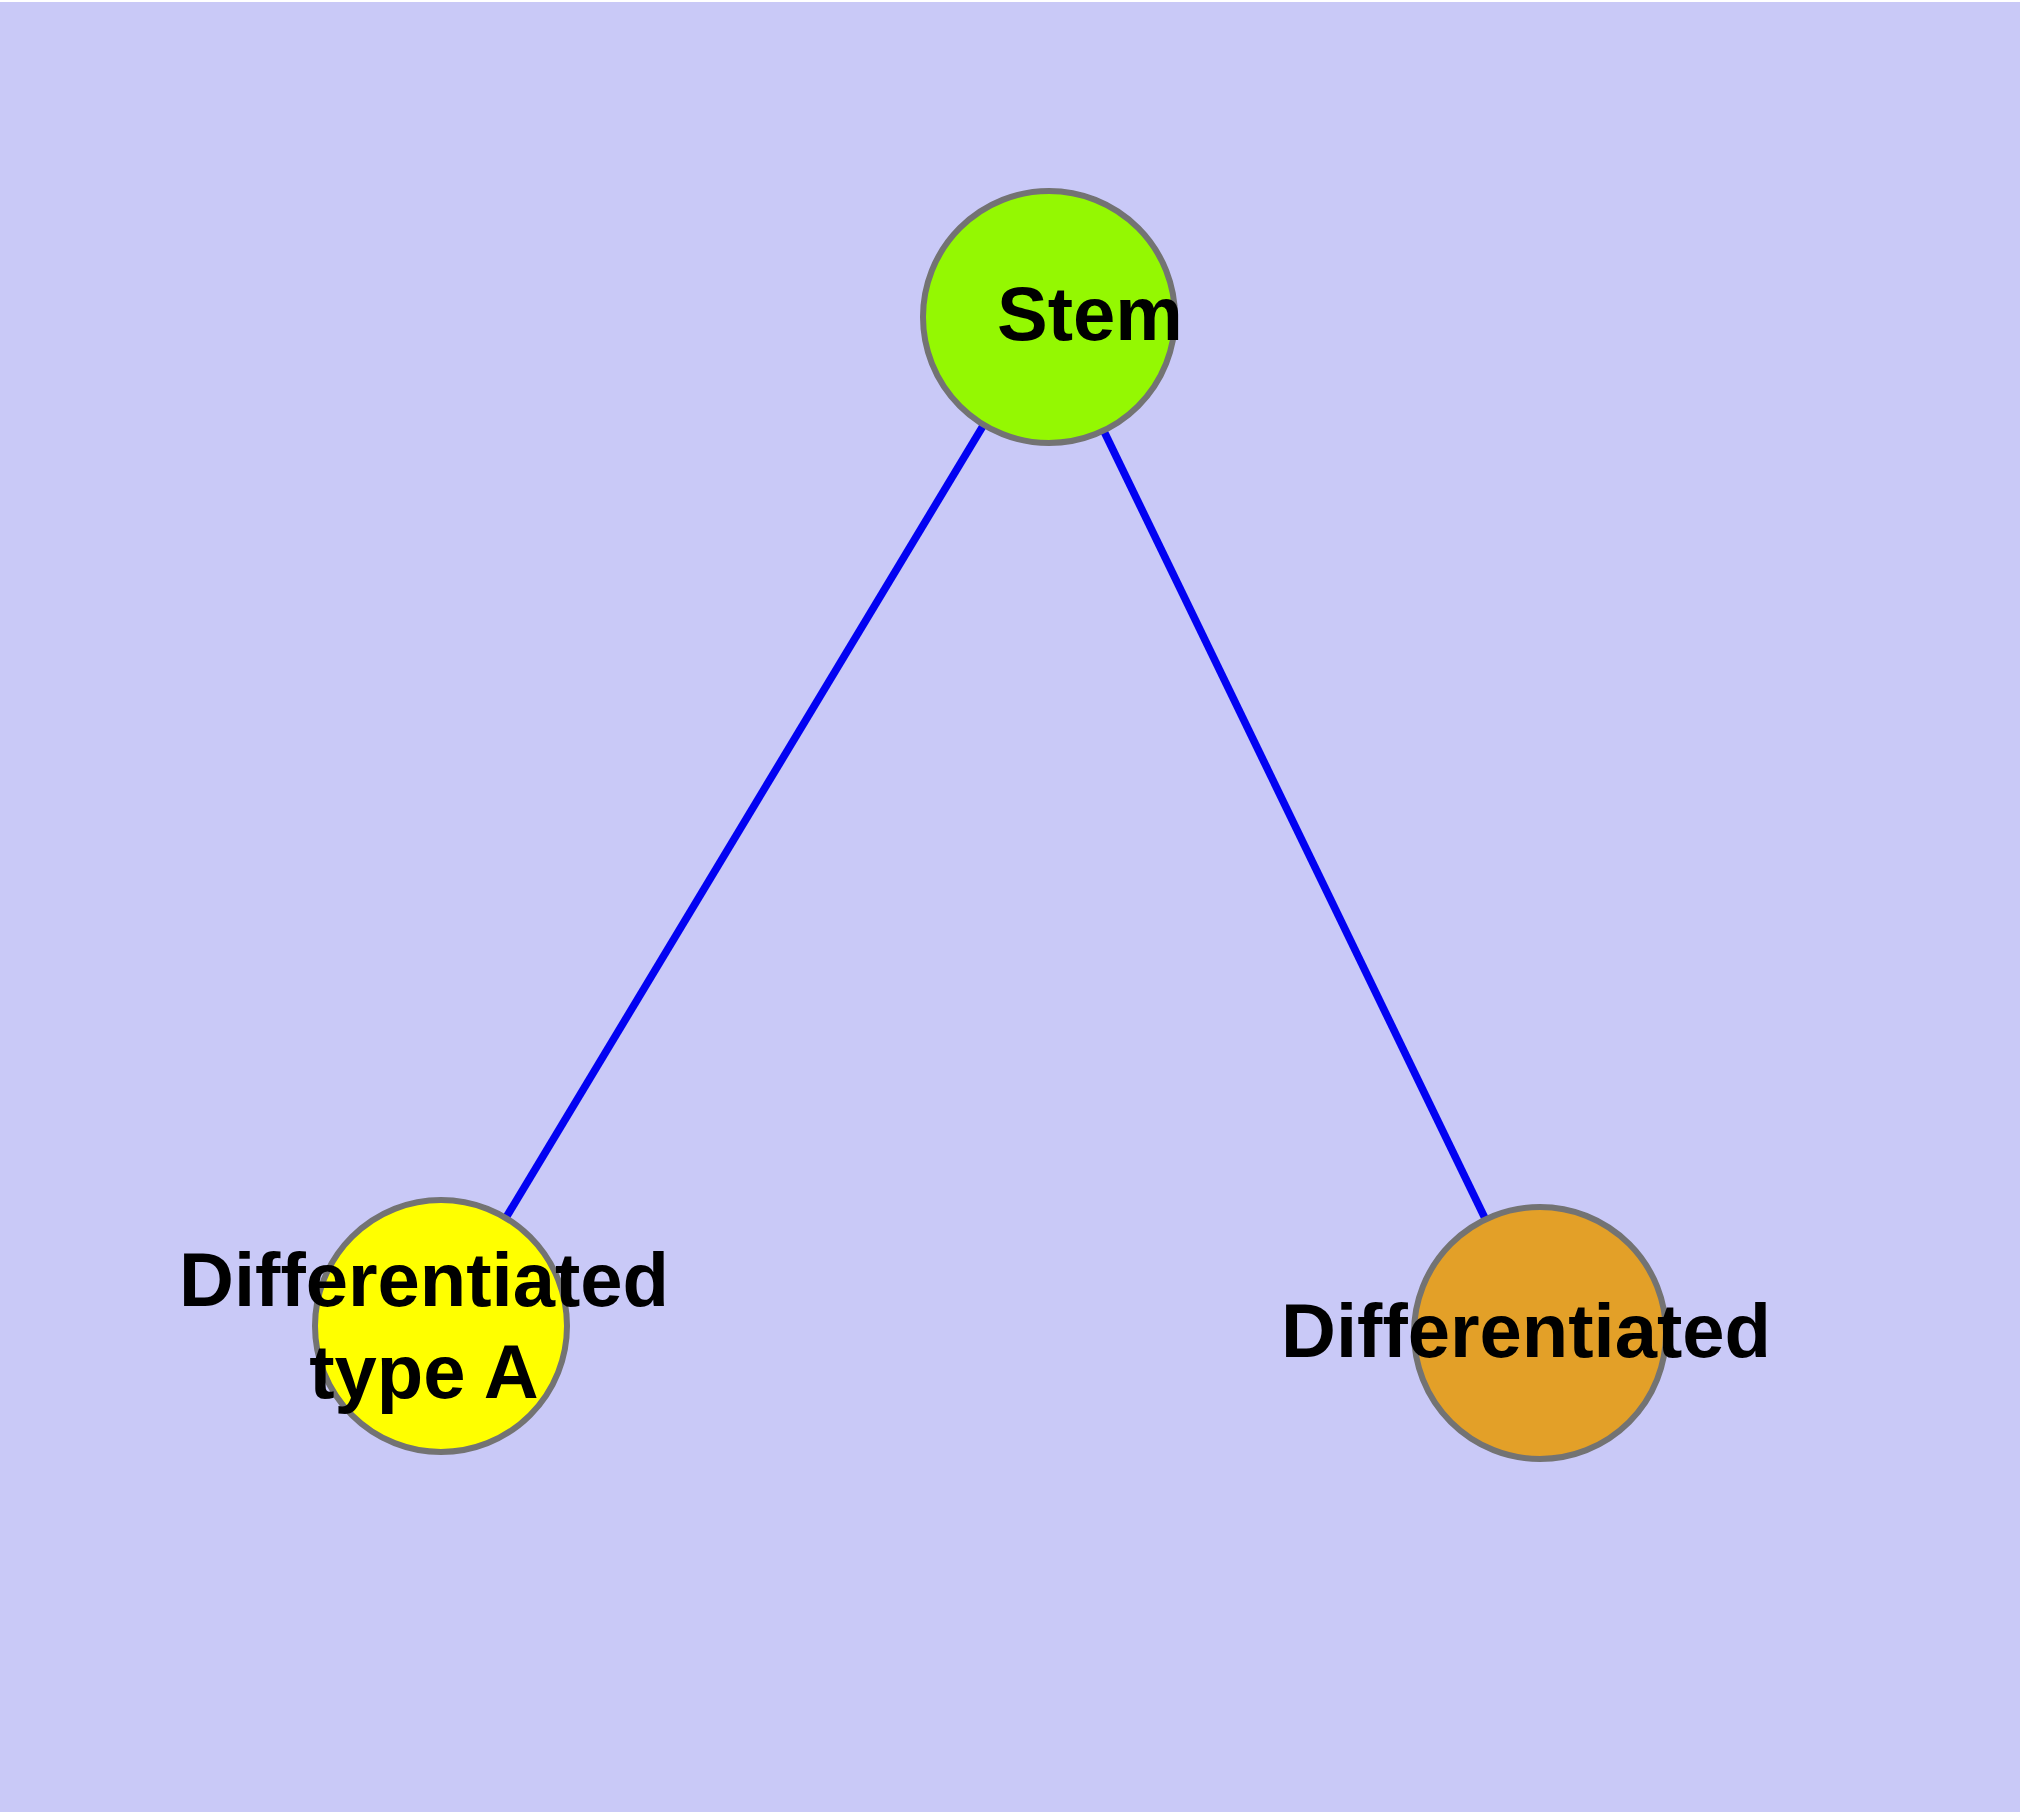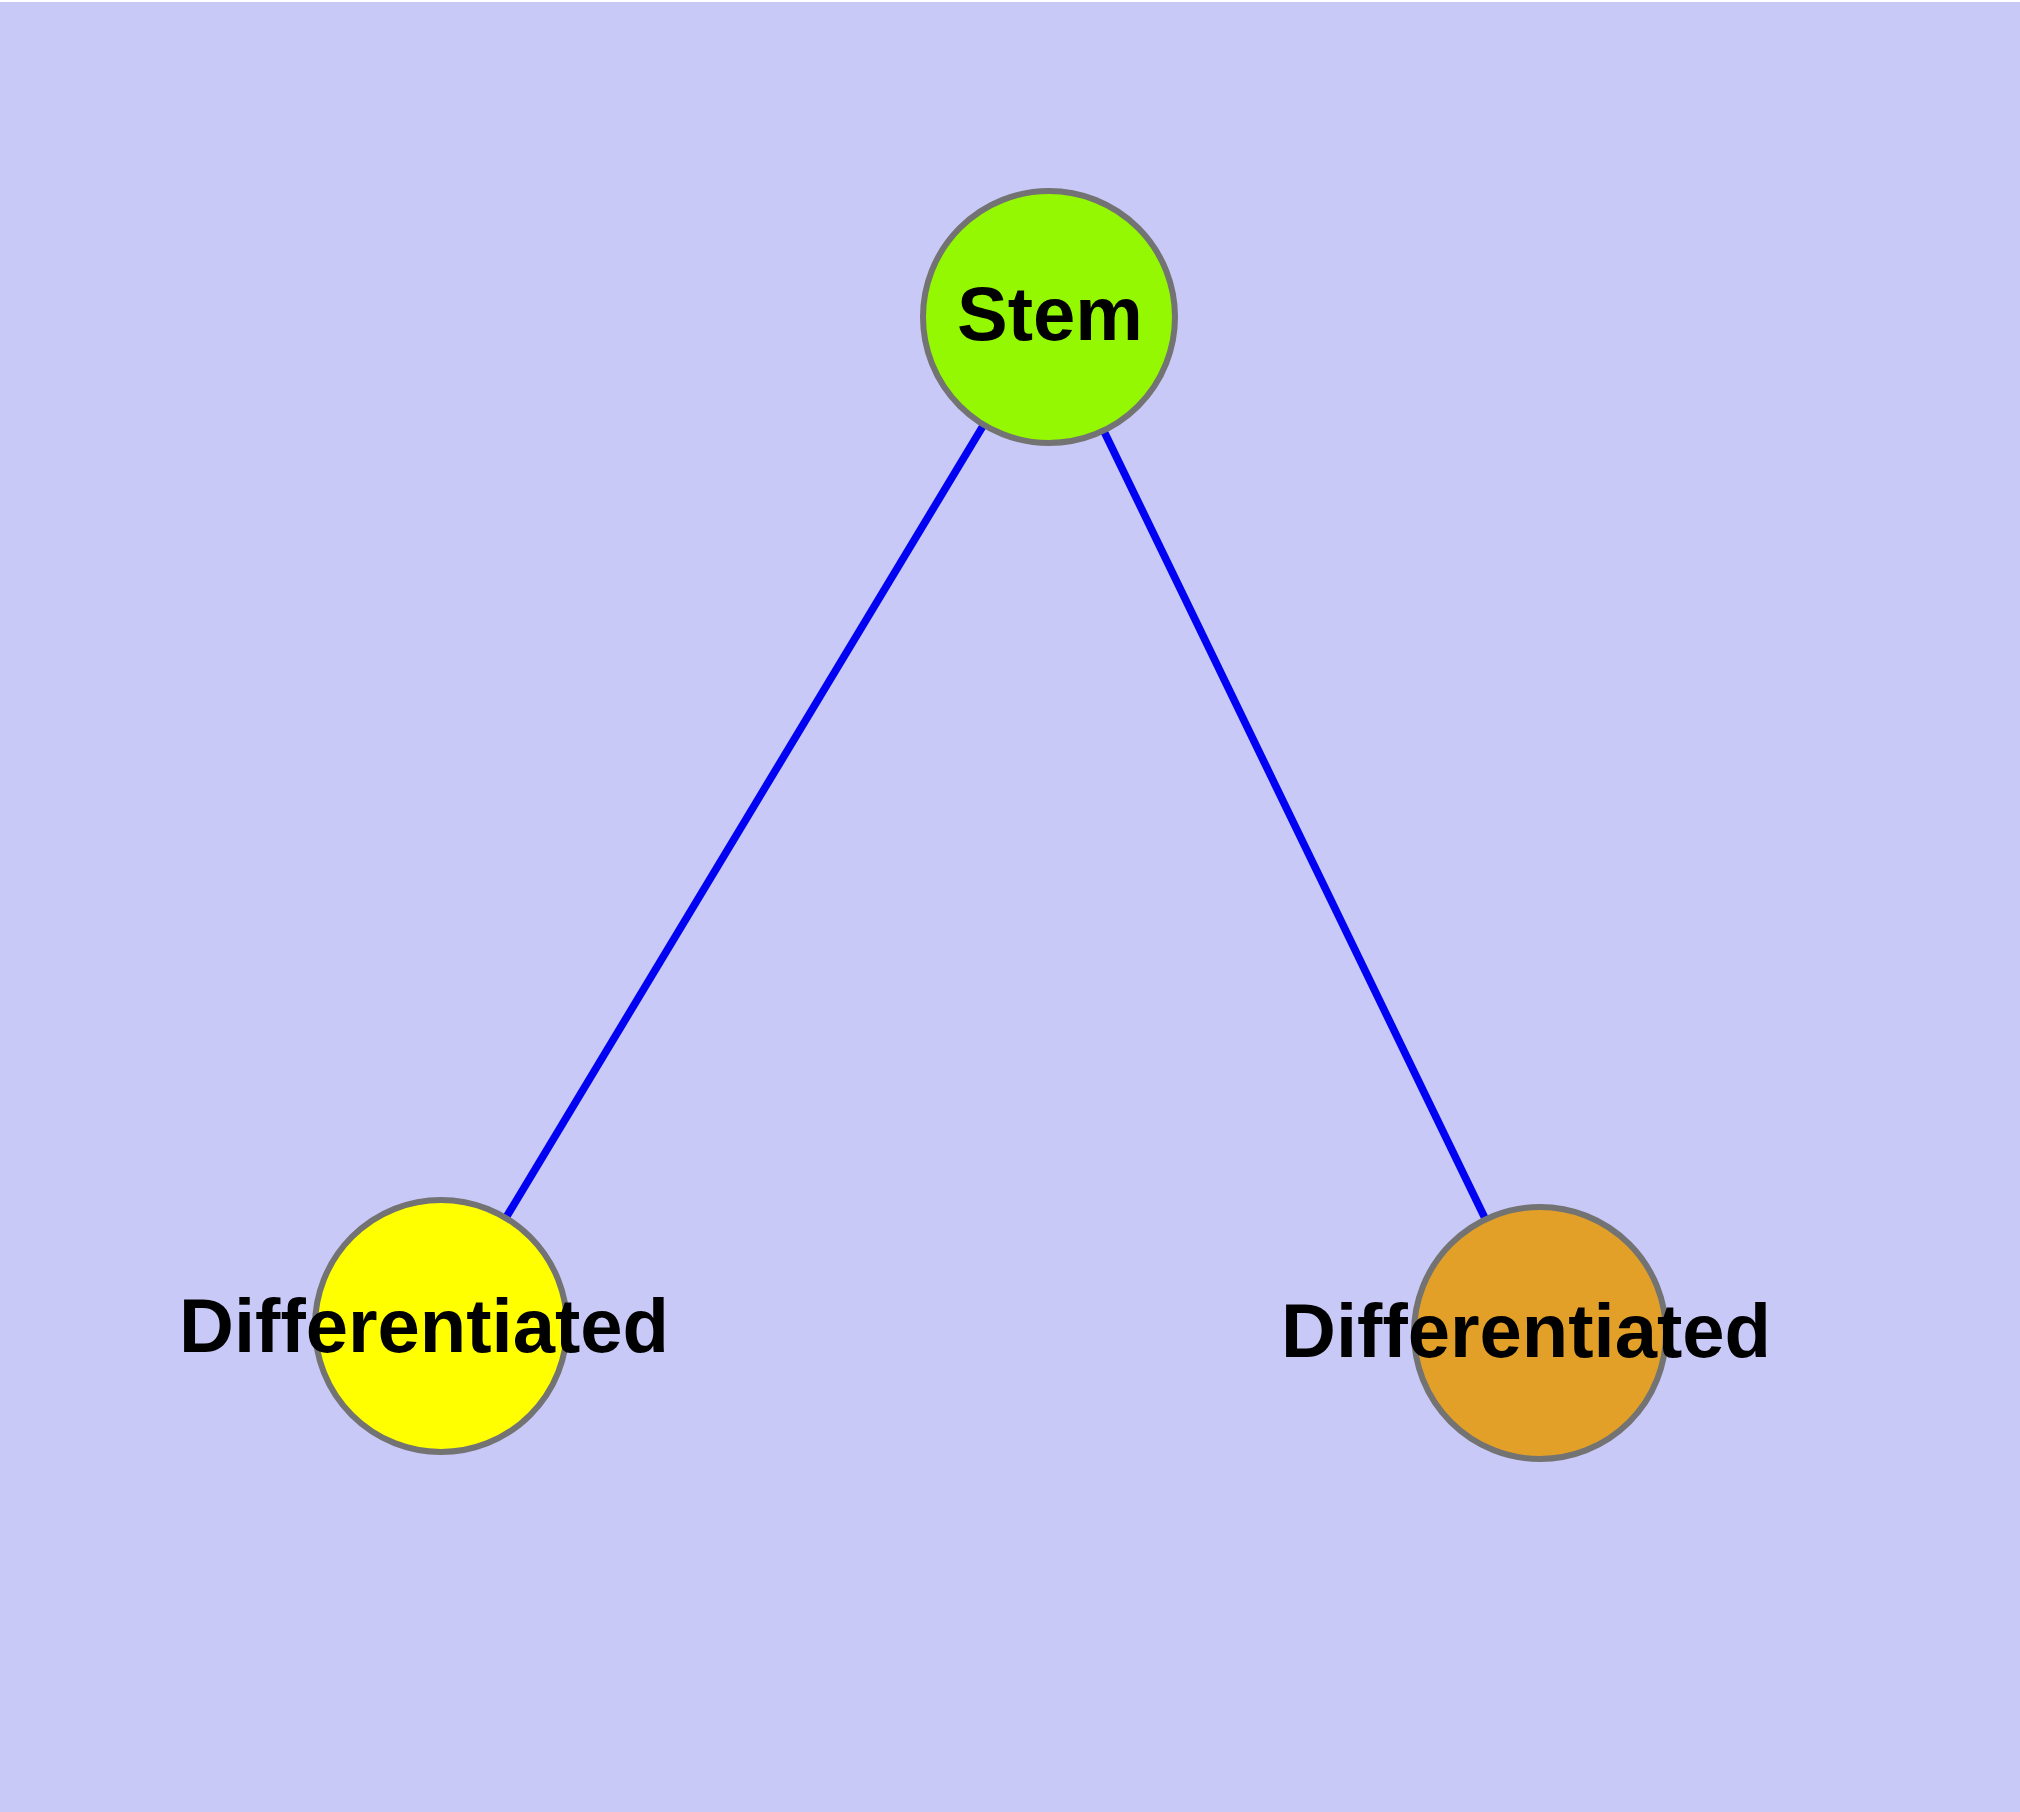--- a/index.html
+++ b/index.html
@@ -62,26 +62,27 @@
 
   <svg class="edge-layer" viewBox="0 0 2384 2138" xmlns="http://www.w3.org/2000/svg">
     <line class="edge-line" stroke-linecap="butt" x1="1237" y1="374" x2="520" y2="1564" stroke="#0202f2" stroke-width="9"></line>
     <line class="edge-line" stroke-linecap="butt" x1="1237" y1="374" x2="1817" y2="1572" stroke="#0202f2" stroke-width="9"></line>
   </svg>
 
   <div class="node" style="left: 920px; top: 188px; width: 258px; height: 258px; background: rgb(148, 248, 2); border-color: rgb(115, 115, 115); border-width: 6px;"></div>
   <div class="node" style="left: 312px; top: 1197px; width: 258px; height: 258px; background: rgb(255, 255, 0); border-color: rgb(115, 115, 115); border-width: 6px;"></div>
   <div class="node" style="left: 1411px; top: 1204px; width: 258px; height: 258px; background: rgb(227, 160, 40); border-color: rgb(115, 115, 115); border-width: 6px;"></div>
 
-  <div class="node-label" style="left: 1050px; top: 314px;">
+  <div class="node-label" style="left: 1090px; top: 314px;">
     <div class="label-line">Stem</div>
   </div>
 
   <div class="node-label" style="left: 424px; top: 1326px;">
     <div class="label-line">Differentiated</div>
+    <div class="label-line">type A</div>
   </div>
 
   <div class="node-label" style="left: 1526px; top: 1331px;">
     <div class="label-line">Differentiated</div>
   </div>
 
   <div class="top-margin"></div>
   <div class="right-margin"></div>
 </div>
 

